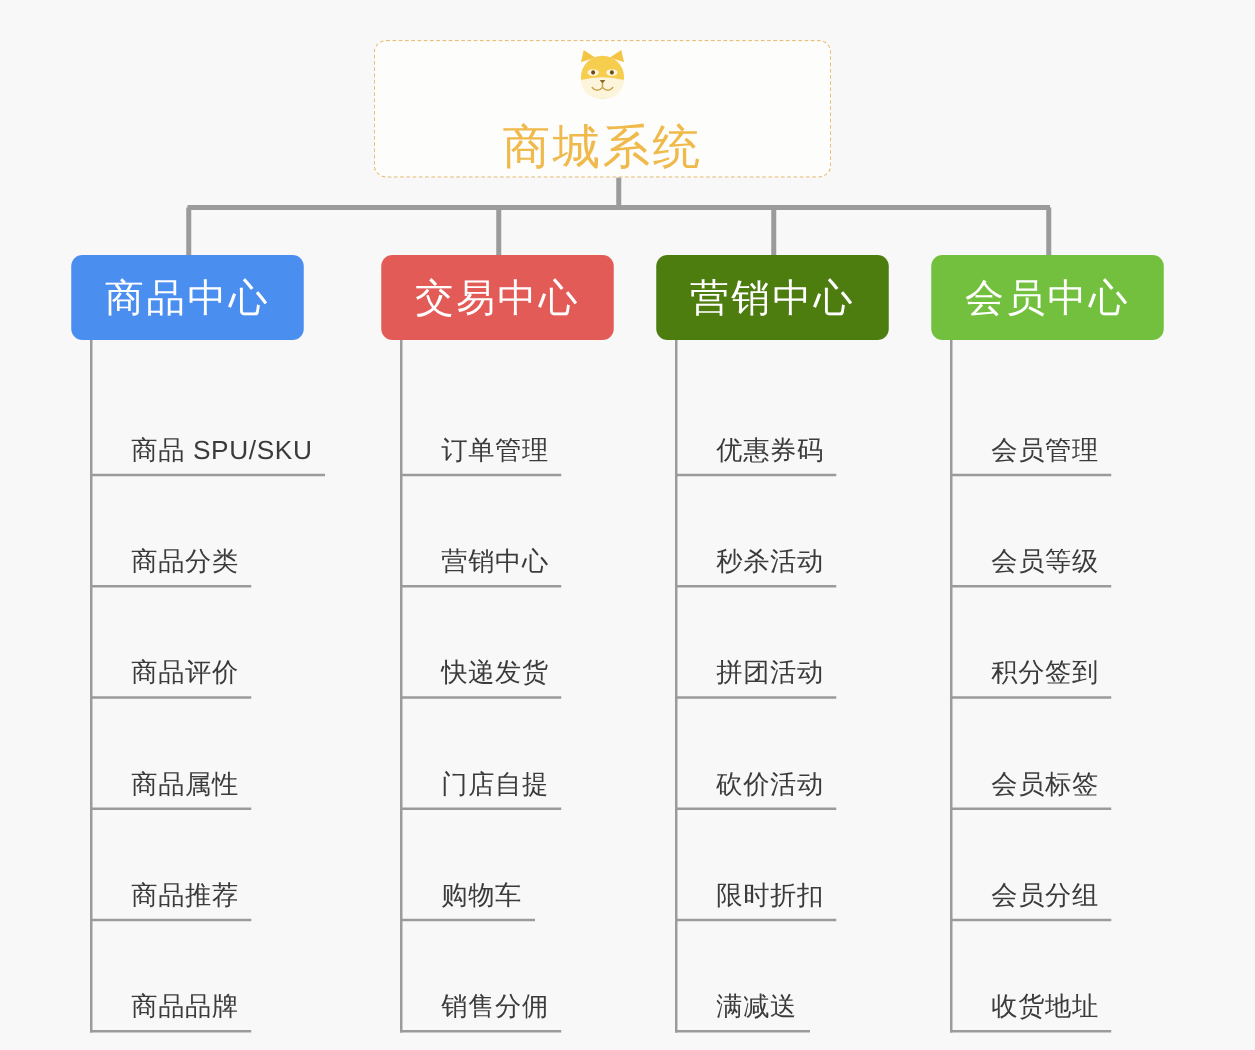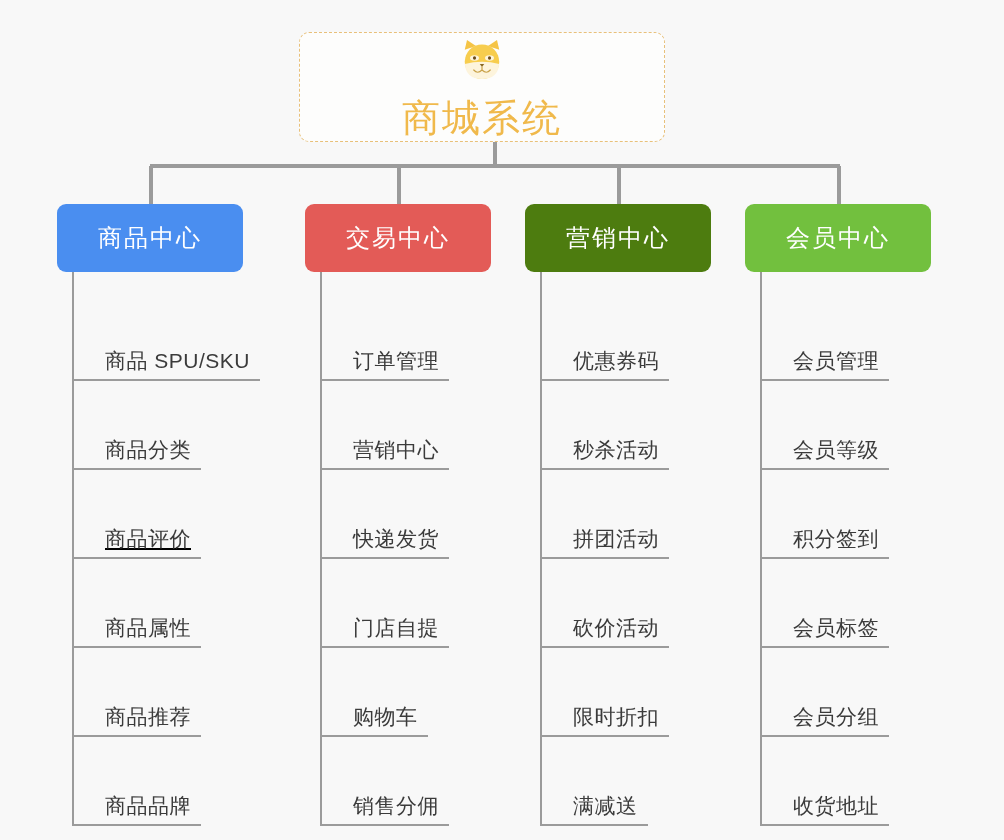--- a/index.html
+++ b/index.html
@@ -72,21 +72,21 @@
   .col-3 { left: 745px; }
 
   .cat-box {
     width: 186px;
     height: 68px;
     border-radius: 9px;
     display: flex;
     align-items: center;
     justify-content: center;
     color: #ffffff;
-    font-size: 24px;
+    font-size: 31px;
     letter-spacing: 2px;
     line-height: 1;
   }
   .cat-0 { background: #4a8ef0; }
   .cat-1 { background: #e35b57; }
   .cat-2 { background: #4d7c0f; }
   .cat-3 { background: #72c03e; }
 
   
   .items {
@@ -171,21 +171,21 @@
     <div class="cat-box cat-0">
       <span>商品中心</span>
     </div>
     <div class="items">
       <div class="item" style="width: 188.031px;">
         <span class="item-label">商品 SPU/SKU</span>
       </div>
       <div class="item" style="width: 129px;">
         <span class="item-label">商品分类</span>
       </div>
-      <div class="item" style="width: 129px; text-decoration: underline;">
+      <div class="item" style="width: 129px;">
         <span class="item-label">商品评价</span>
       </div>
       <div class="item" style="width: 129px;">
         <span class="item-label">商品属性</span>
       </div>
       <div class="item" style="width: 129px;">
         <span class="item-label">商品推荐</span>
       </div>
       <div class="item" style="width: 129px; align-items: flex-end;">
         <span class="item-label">商品品牌</span>

